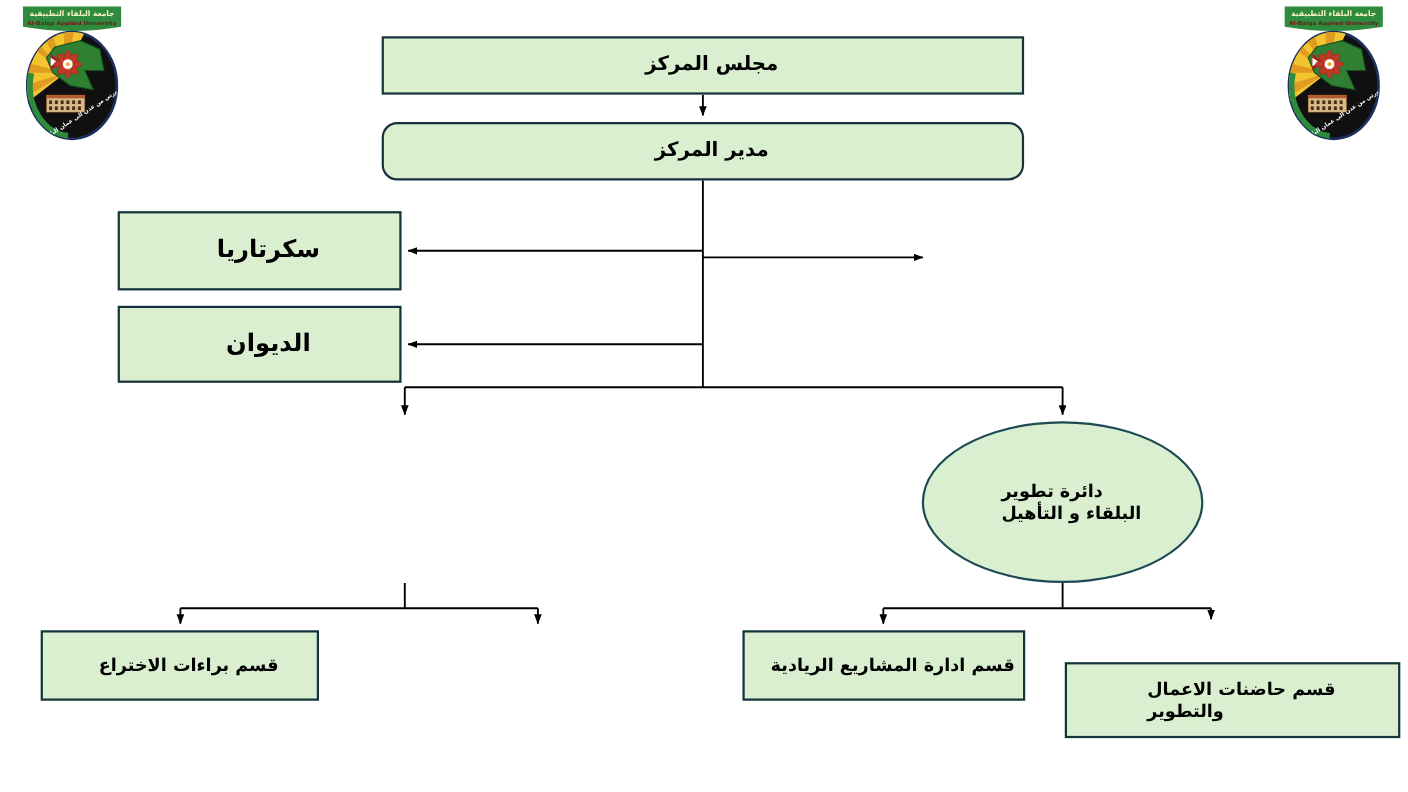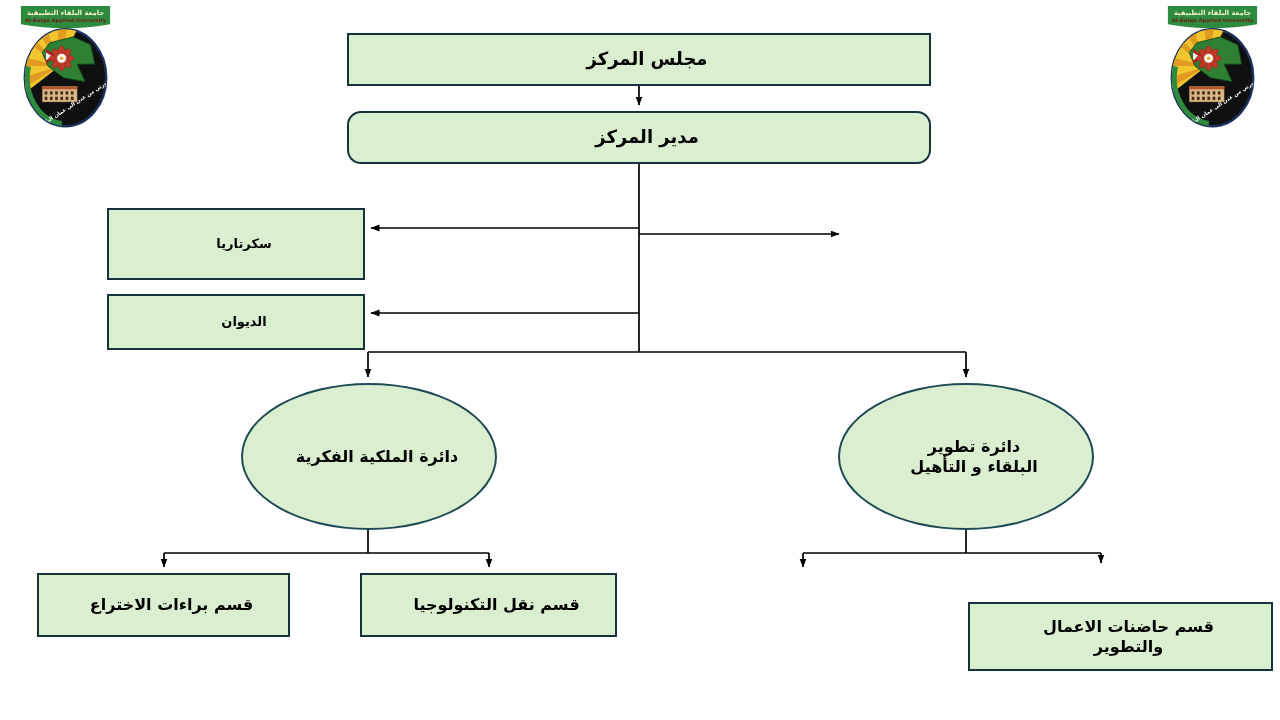--- a/index.html
+++ b/index.html
@@ -5,27 +5,27 @@
   html,body{margin:0;padding:0;background:#ffffff;}
   body{font-family:"DejaVu Sans", sans-serif;}
   #canvas{position:relative;width:1280px;height:720px;background:#ffffff;overflow:hidden;}
   .connectors{position:absolute;left:0;top:0;width:1280px;height:720px;}
   .node{
     position:absolute;
     background:#d9efcf;
     border:2.5px solid #16333d;
     display:flex;align-items:center;justify-content:center;
     box-sizing:border-box;
-    color:#000;font-weight:bold;text-align:center;
+    color:#000;font-weight:bold;text-align:left;
     direction:rtl;
     padding-left:16px;
   }
   .node .node-label{white-space:pre-line;line-height:1.25;}
   .rect-lg{font-size:18px;}
-  .rect-md{font-size:13px;margin-top:16px;}
+  .rect-md{font-size:22px;}
   .rect-sm{font-size:16px;}
   .ellipse{
     border-radius:50%;
     border:2.5px solid #1d4a55;
     font-size:16px;
   }
   .logo{position:absolute;top:5px;width:97px;height:126px;}
   .logo-left{left:17px;}
   .logo-right{right:19px;}
   .logo text{font-family:"DejaVu Sans", sans-serif;}
@@ -176,41 +176,38 @@
   </div>
 
   <div class="node rect-lg" style="left:347px;top:111px;width:584px;height:53px;border-radius:14px;">
     <span class="node-label">مدير المركز</span>
   </div>
 
   <div class="node rect-md" style="left:107px;top:192px;width:258px;height:72px;">
     <span class="node-label">سكرتاريا</span>
   </div>
 
-  <div class="node rect-md" style="left:107px;top:278px;width:258px;height:56px;">
+  <div class="node rect-md" style="left:107px;top:278px;width:258px;height:70px;">
     <span class="node-label">الديوان</span>
   </div>
 
 
-  <div class="node ellipse" style="left:241px;top:383px;width:256px;height:147px;">
-    <span class="node-label">دائرة الملكية الفكرية</span>
-  </div>
 
   <div class="node ellipse" style="left:838px;top:383px;width:256px;height:147px;">
     <span class="node-label">دائرة تطوير
 البلقاء و التأهيل</span>
   </div>
 
   <div class="node rect-sm" style="left:37px;top:573px;width:253px;height:64px;">
     <span class="node-label">قسم براءات الاختراع</span>
   </div>
 
-  <div class="node rect-sm" style="left:360px;top:573px;width:257px;height:64px;">
-    <span class="node-label">قسم نقل التكنولوجيا</span>
-  </div>
-
+
+  <div class="node rect-sm" style="left:675px;top:573px;width:257px;height:64px;">
+    <span class="node-label">قسم ادارة المشاريع الريادية</span>
+  </div>
 
   <div class="node rect-sm" style="left:968px;top:602px;width:305px;height:69px;">
     <span class="node-label">قسم حاضنات الاعمال
 والتطوير</span>
   </div>
 
 </div>
 
 </body></html>

